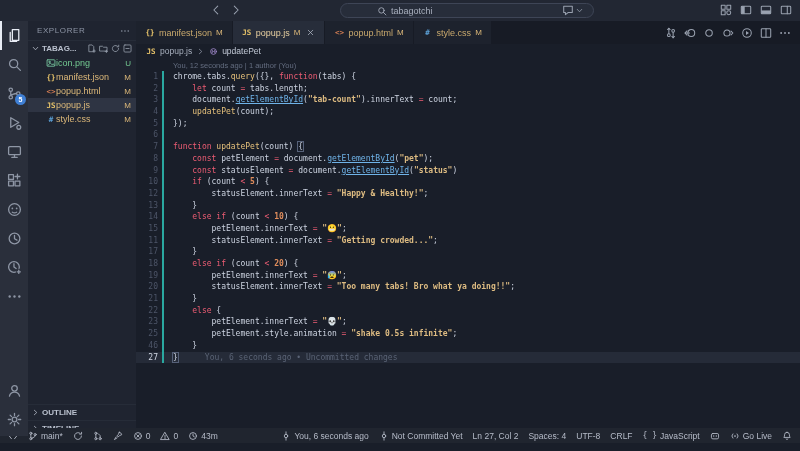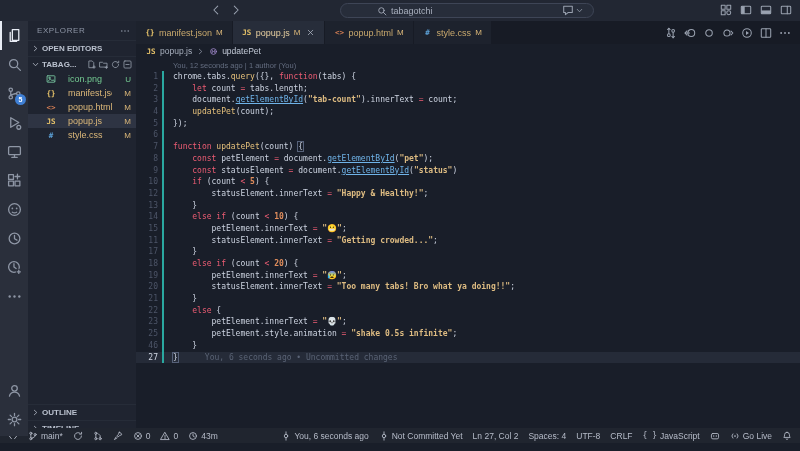--- a/index.html
+++ b/index.html
@@ -29,21 +29,21 @@
   .abottom{position:absolute;left:0;bottom:2px;}
 
   
   #sidebar{position:absolute;left:28px;top:21px;width:108px;bottom:15px;background:#1f2430;color:#aeb5c2;}
   .sideheader{height:19px;display:flex;align-items:center;padding:0 6px 0 9px;font-size:8px;
      letter-spacing:.6px;color:#8d95a5;gap:28px;}
   .sideheader .ic{margin-left:auto;}
   .sect{height:15px;display:flex;align-items:center;gap:2px;padding-left:3px;font-size:8px;
      font-weight:bold;color:#bac1ce;border-top:1px solid #262c38;}
   .sect .acticons{margin-left:auto;display:flex;gap:3px;padding-right:4px;color:#9aa2b0;font-weight:normal;}
-  .frow{height:14px;display:flex;align-items:center;gap:12px;padding:0 5px 0 18px;font-size:9px;}
+  .frow{height:14px;display:flex;align-items:center;gap:0;padding:0 5px 0 18px;font-size:9px;}
   .frow.sel{background:#2e3443;}
   .frow .fname{overflow:hidden;white-space:nowrap;}
   .frow .flbadge{margin-left:auto;font-size:8px;}
   .st-modified .fname,.st-modified .flbadge{color:#dcb879;}
   .st-untracked .fname,.st-untracked .flbadge{color:#73c991;}
   .ficon{font-family:"DejaVu Sans Mono",monospace;font-size:7.5px;font-weight:bold;width:10px;flex:none;text-align:center;}
   .ficon.json{color:#e8c46a;} .ficon.js{color:#e8c46a;} .ficon.html{color:#de8255;} .ficon.css{color:#5b9fd4;}
   .ficon.image{color:#7ac9a3;}
   .bottomsects{position:absolute;left:0;right:0;bottom:0;}
 
@@ -270,28 +270,20 @@
   <div id="sidebar">
     <div class="sideheader">
       <span>EXPLORER</span>
       <span class="ic s10">
           <svg viewBox="0 0 14 14" fill="none" stroke="currentColor" stroke-width="1.2" stroke-linecap="round" stroke-linejoin="round">
             <circle cx="2.5" cy="7" r="1.1" fill="currentColor" stroke="none"></circle>
             <circle cx="7" cy="7" r="1.1" fill="currentColor" stroke="none"></circle>
             <circle cx="11.5" cy="7" r="1.1" fill="currentColor" stroke="none"></circle>
           </svg>
         </span>
-    </div>
-    <div class="sect">
-      <span class="ic s9">
-          <svg viewBox="0 0 14 14" fill="none" stroke="currentColor" stroke-width="1.2" stroke-linecap="round" stroke-linejoin="round">
-            <path d="M5.2 3.5 9 7l-3.8 3.5"></path>
-          </svg>
-        </span>
-      <span>OPEN EDITORS</span>
     </div>
     <div class="sect">
       <span class="ic s9">
           <svg viewBox="0 0 14 14" fill="none" stroke="currentColor" stroke-width="1.2" stroke-linecap="round" stroke-linejoin="round">
             <path d="M3.5 5.2 7 9l3.5-3.8"></path>
           </svg>
         </span>
       <span>TABAG...</span>
       <span class="acticons">
         <span class="ic s9">

